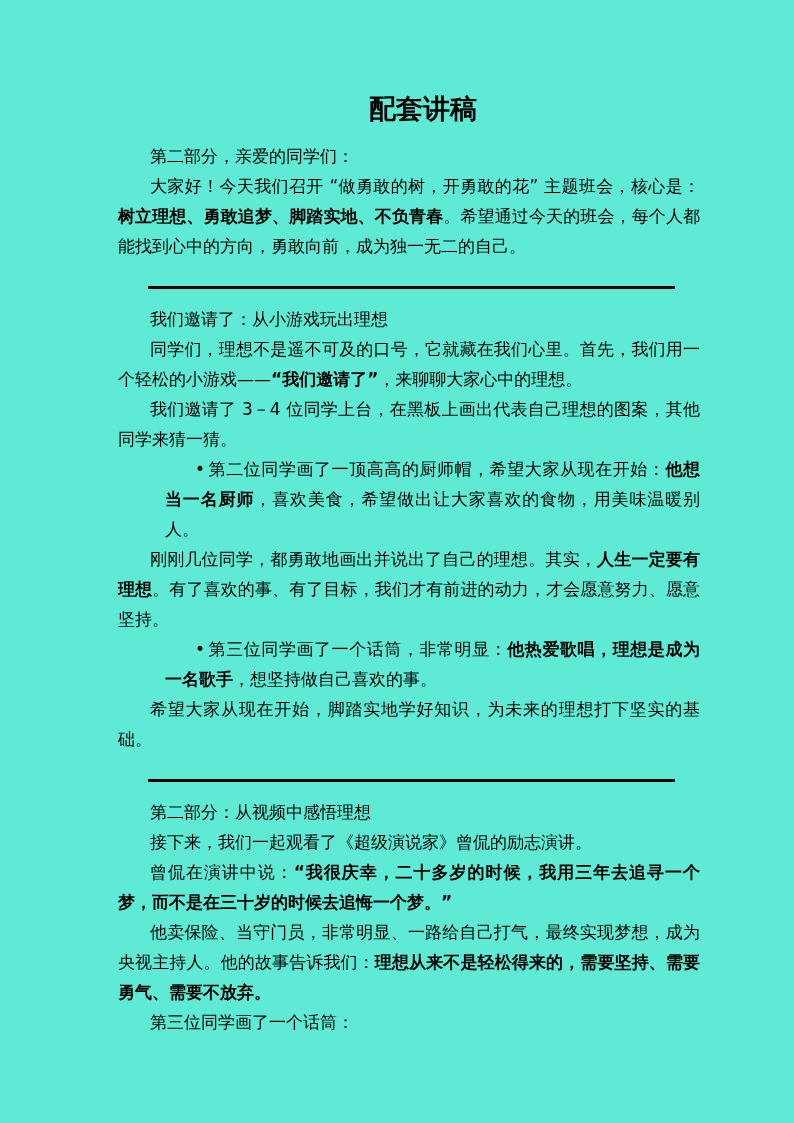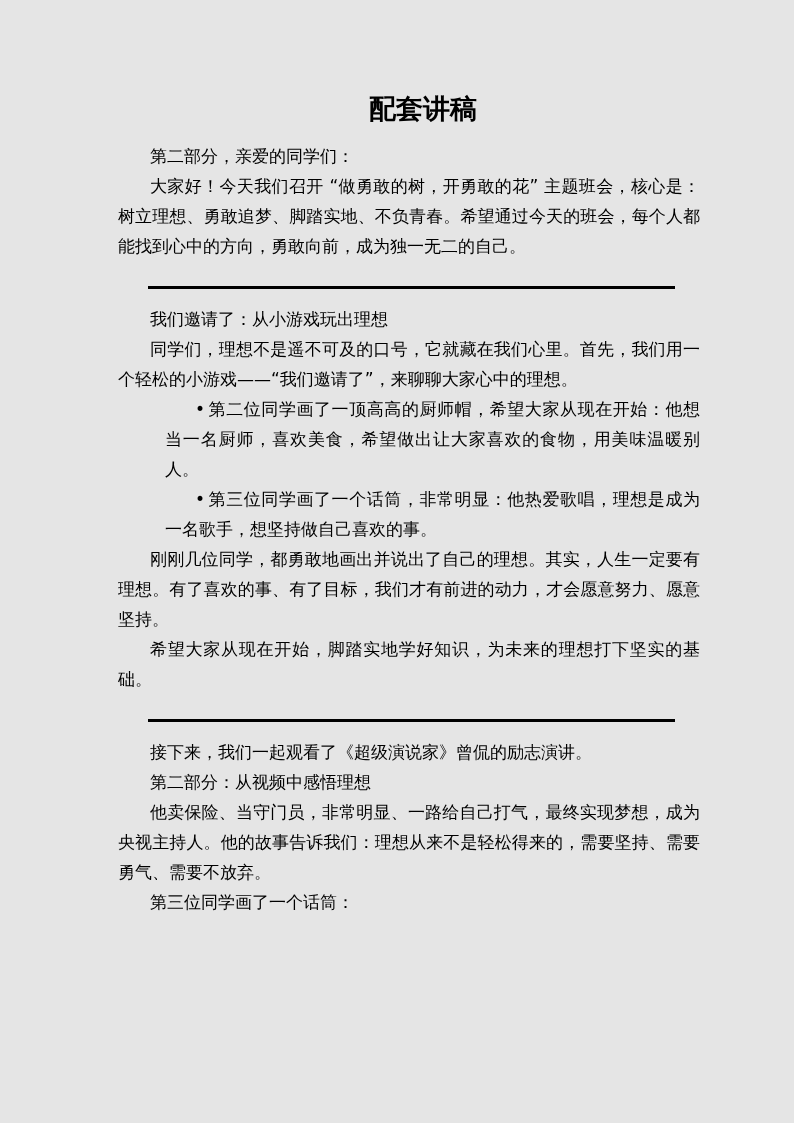--- a/index.html
+++ b/index.html
@@ -1,21 +1,21 @@
 <!DOCTYPE html>
 <html><head>
 <meta charset="utf-8">
 <style>
   * { margin:0; padding:0; box-sizing:border-box; }
   html,body { background:#ffffff; }
   .page {
     position:relative;
     width:794px;
     height:1123px;
-    background:#e5e5e5;
+    background:#5eead4;
     overflow:hidden;
     font-family:"DejaVu Sans", sans-serif;
     color:#000000;
   }
   .content {
     position:absolute;
     left:118px;
     top:90px;
     width:582px;
   }
@@ -28,21 +28,21 @@
     margin-bottom:13px;
     white-space:nowrap;
   }
   .para {
     font-size:17px;
     line-height:30px;
     text-align:justify;
     text-indent:32px;
     word-break:break-all;
   }
-  .para b { font-weight:400; }
+  .para b { font-weight:700; }
   .bullet {
     margin-left:47px;
     text-indent:30px;
   }
   .bullet .marker { margin-right:3px; }
   .divider {
     height:0;
     border-top:3px solid #000000;
     margin:25px 25px 15px 30px;
   }
@@ -58,35 +58,37 @@
     <p class="para"><span>第二部分，亲爱的同学们：</span></p>
 
     <p class="para"><span>大家好！今天我们召开 “做勇敢的树，开勇敢的花” 主题班会，核心是：</span><b>树立理想、勇敢追梦、脚踏实地、不负青春</b><span>。希望通过今天的班会，每个人都能找到心中的方向，勇敢向前，成为独一无二的自己。</span></p>
 
     <div class="divider"></div>
 
     <p class="para"><span>我们邀请了：从小游戏玩出理想</span></p>
 
     <p class="para"><span>同学们，理想不是遥不可及的口号，它就藏在我们心里。首先，我们用一个轻松的小游戏——</span><b>“我们邀请了”</b><span>，来聊聊大家心中的理想。</span></p>
 
+    <p class="para"><span>我们邀请了 3－4 位同学上台，在黑板上画出代表自己理想的图案，其他同学来猜一猜。</span></p>
 
 
     <p class="para bullet"><span class="marker">•</span><span>第二位同学画了一顶高高的厨师帽，希望大家从现在开始：</span><b>他想当一名厨师</b><span>，喜欢美食，希望做出让大家喜欢的食物，用美味温暖别人。</span></p>
 
+    <p class="para"><span>刚刚几位同学，都勇敢地画出并说出了自己的理想。其实，</span><b>人生一定要有理想</b><span>。有了喜欢的事、有了目标，我们才有前进的动力，才会愿意努力、愿意坚持。</span></p>
+
     <p class="para bullet"><span class="marker">•</span><span>第三位同学画了一个话筒，非常明显：</span><b>他热爱歌唱，理想是成为一名歌手</b><span>，想坚持做自己喜欢的事。</span></p>
-
-    <p class="para"><span>刚刚几位同学，都勇敢地画出并说出了自己的理想。其实，</span><b>人生一定要有理想</b><span>。有了喜欢的事、有了目标，我们才有前进的动力，才会愿意努力、愿意坚持。</span></p>
 
     <p class="para"><span>希望大家从现在开始，脚踏实地学好知识，为未来的理想打下坚实的基础。</span></p>
 
     <div class="divider"></div>
 
+    <p class="para"><span>第二部分：从视频中感悟理想</span></p>
+
     <p class="para"><span>接下来，我们一起观看了《超级演说家》曾侃的励志演讲。</span></p>
 
-    <p class="para"><span>第二部分：从视频中感悟理想</span></p>
-
+    <p class="para"><span>曾侃在演讲中说：</span><b>“我很庆幸，二十多岁的时候，我用三年去追寻一个梦，而不是在三十岁的时候去追悔一个梦。”</b></p>
 
     <p class="para"><span>他卖保险、当守门员，非常明显、一路给自己打气，最终实现梦想，成为央视主持人。他的故事告诉我们：</span><b>理想从来不是轻松得来的，需要坚持、需要勇气、需要不放弃。</b></p>
 
     <p class="para"><span>第三位同学画了一个话筒：</span></p>
 
   </div>
 </div>
 
 </body></html>

